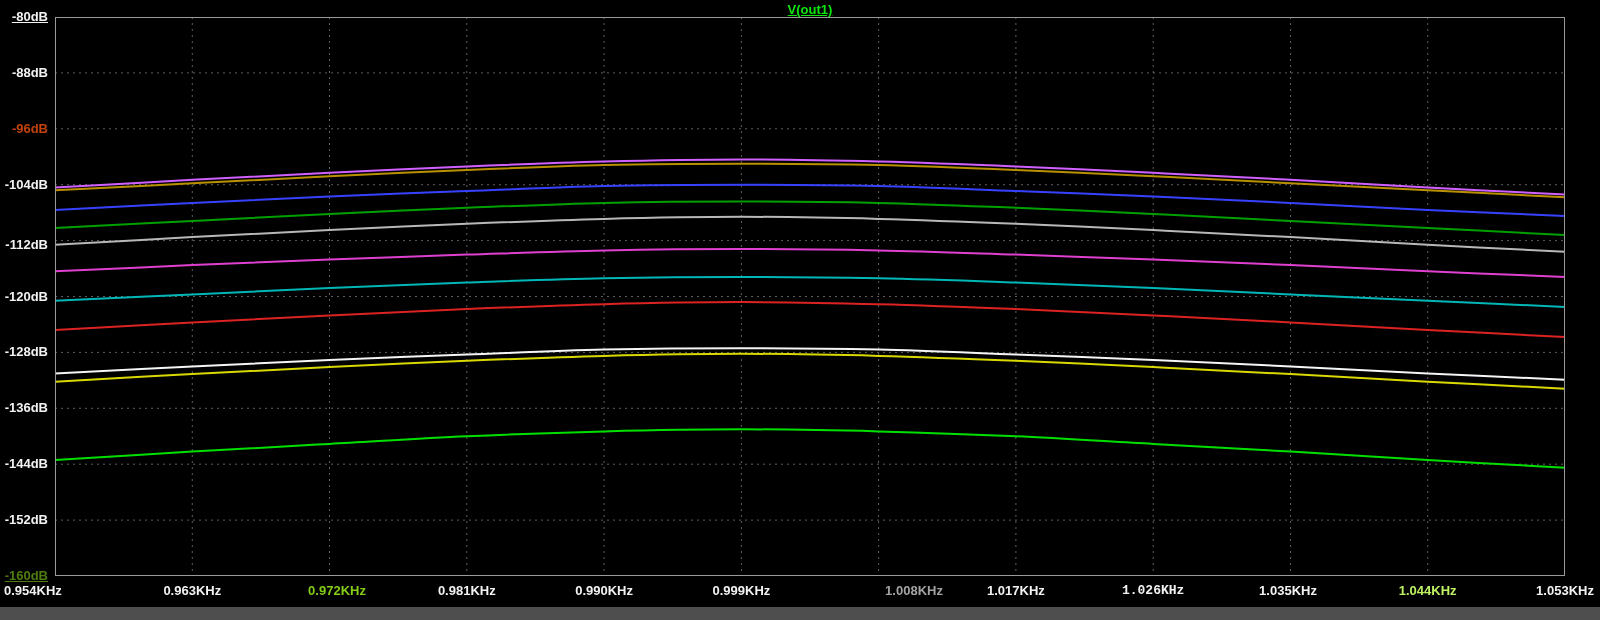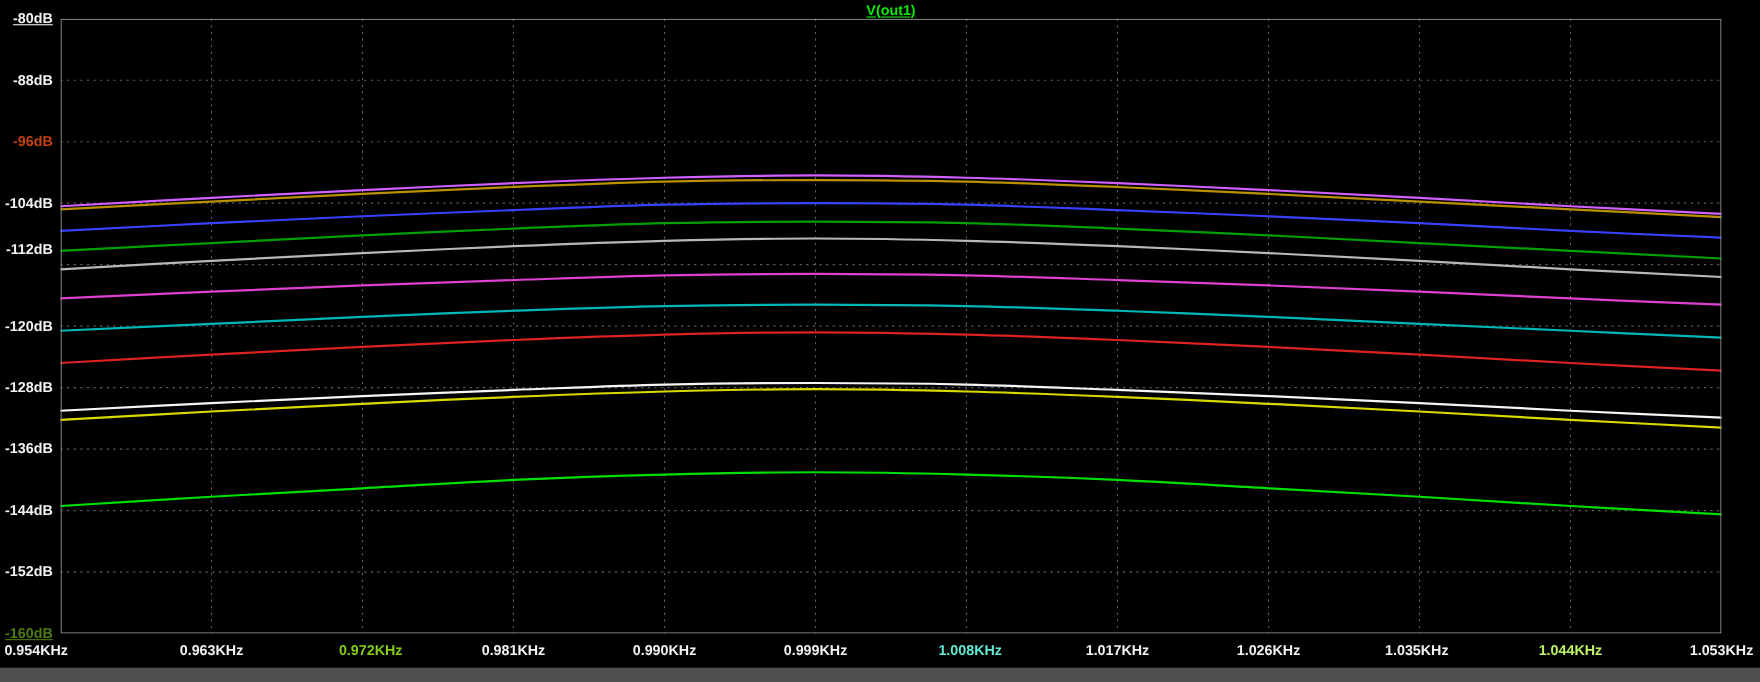--- a/index.html
+++ b/index.html
@@ -74,36 +74,36 @@
       <path d="M0,443C22.9,441.6 91.6,437.3 137.3,434.6C183.1,431.9 228.8,429.5 274.5,426.9C320.3,424.4 366,421.4 411.8,419.3C457.6,417.2 503.3,415.6 549.1,414.4C594.9,413.2 640.7,412.3 686.4,412.3C732.2,412.3 777.9,413.2 823.6,414.4C869.4,415.6 915.1,417.2 960.9,419.3C1006.7,421.4 1052.4,424.4 1098.2,426.9C1144,429.5 1189.8,431.9 1235.5,434.6C1281.3,437.3 1327,440.3 1372.7,443C1418.5,445.7 1487.1,449.4 1510,450.7" fill="none" stroke="#00e000" stroke-width="2" stroke-linecap="round"></path>
       <rect x="0.5" y="0.5" width="1509" height="558" fill="none" stroke="#9a9a9a" stroke-width="1"></rect>
     </svg>
 </div>
 
 <div id="y-axis">
     <div class="tick-label y-tick" style="top: 9px; color: rgb(242, 242, 242); text-decoration: underline;">-80dB</div>
     <div class="tick-label y-tick" style="top: 64.9px; color: rgb(242, 242, 242);">-88dB</div>
     <div class="tick-label y-tick" style="top: 120.8px; color: #c2410c;">-96dB</div>
     <div class="tick-label y-tick" style="top: 176.7px; color: rgb(242, 242, 242);">-104dB</div>
-    <div class="tick-label y-tick" style="top: 219px; color: rgb(242, 242, 242);">-112dB</div>
+    <div class="tick-label y-tick" style="top: 237px; color: rgb(242, 242, 242);">-112dB</div>
     <div class="tick-label y-tick" style="top: 288.5px; color: rgb(242, 242, 242);">-120dB</div>
     <div class="tick-label y-tick" style="top: 344.4px; color: rgb(242, 242, 242);">-128dB</div>
     <div class="tick-label y-tick" style="top: 400.3px; color: rgb(242, 242, 242);">-136dB</div>
     <div class="tick-label y-tick" style="top: 456.2px; color: rgb(242, 242, 242);">-144dB</div>
     <div class="tick-label y-tick" style="top: 512.1px; color: rgb(242, 242, 242);">-152dB</div>
     <div class="tick-label y-tick" style="top: 568px; color: #4d7c0f; text-decoration: underline;">-160dB</div>
   </div>
 <div id="x-axis">
     <div class="tick-label x-tick" style="left: 4px; text-align: left; color: rgb(242, 242, 242);">0.954KHz</div>
     <div class="tick-label x-tick" style="left: 152.3px; color: rgb(242, 242, 242);">0.963KHz</div>
     <div class="tick-label x-tick" style="left: 297px; color: #84cc16;">0.972KHz</div>
     <div class="tick-label x-tick" style="left: 426.8px; color: rgb(242, 242, 242);">0.981KHz</div>
     <div class="tick-label x-tick" style="left: 564.1px; color: rgb(242, 242, 242);">0.990KHz</div>
     <div class="tick-label x-tick" style="left: 701.4px; color: rgb(242, 242, 242);">0.999KHz</div>
-    <div class="tick-label x-tick" style="left: 842px; color: #5eead4;">1.008KHz</div>
+    <div class="tick-label x-tick" style="left: 874px; color: #a3a3a3;">1.008KHz</div>
     <div class="tick-label x-tick" style="left: 975.9px; color: rgb(242, 242, 242);">1.017KHz</div>
-    <div class="tick-label x-tick" style="left: 1113.2px; color: rgb(242, 242, 242);">1.026KHz</div>
+    <div class="tick-label x-tick" style="left: 1113.2px; color: rgb(242, 242, 242); font-family: Liberation Mono, monospace;">1.026KHz</div>
     <div class="tick-label x-tick" style="left: 1248px; color: rgb(242, 242, 242);">1.035KHz</div>
     <div class="tick-label x-tick" style="left: 1387.7px; color: #bef264;">1.044KHz</div>
     <div class="tick-label x-tick" style="left: 1525px; color: rgb(242, 242, 242);">1.053KHz</div>
   </div>
 
 <div id="bottom-strip" style="background: rgb(78, 78, 78);"></div>
 
 </body></html>

